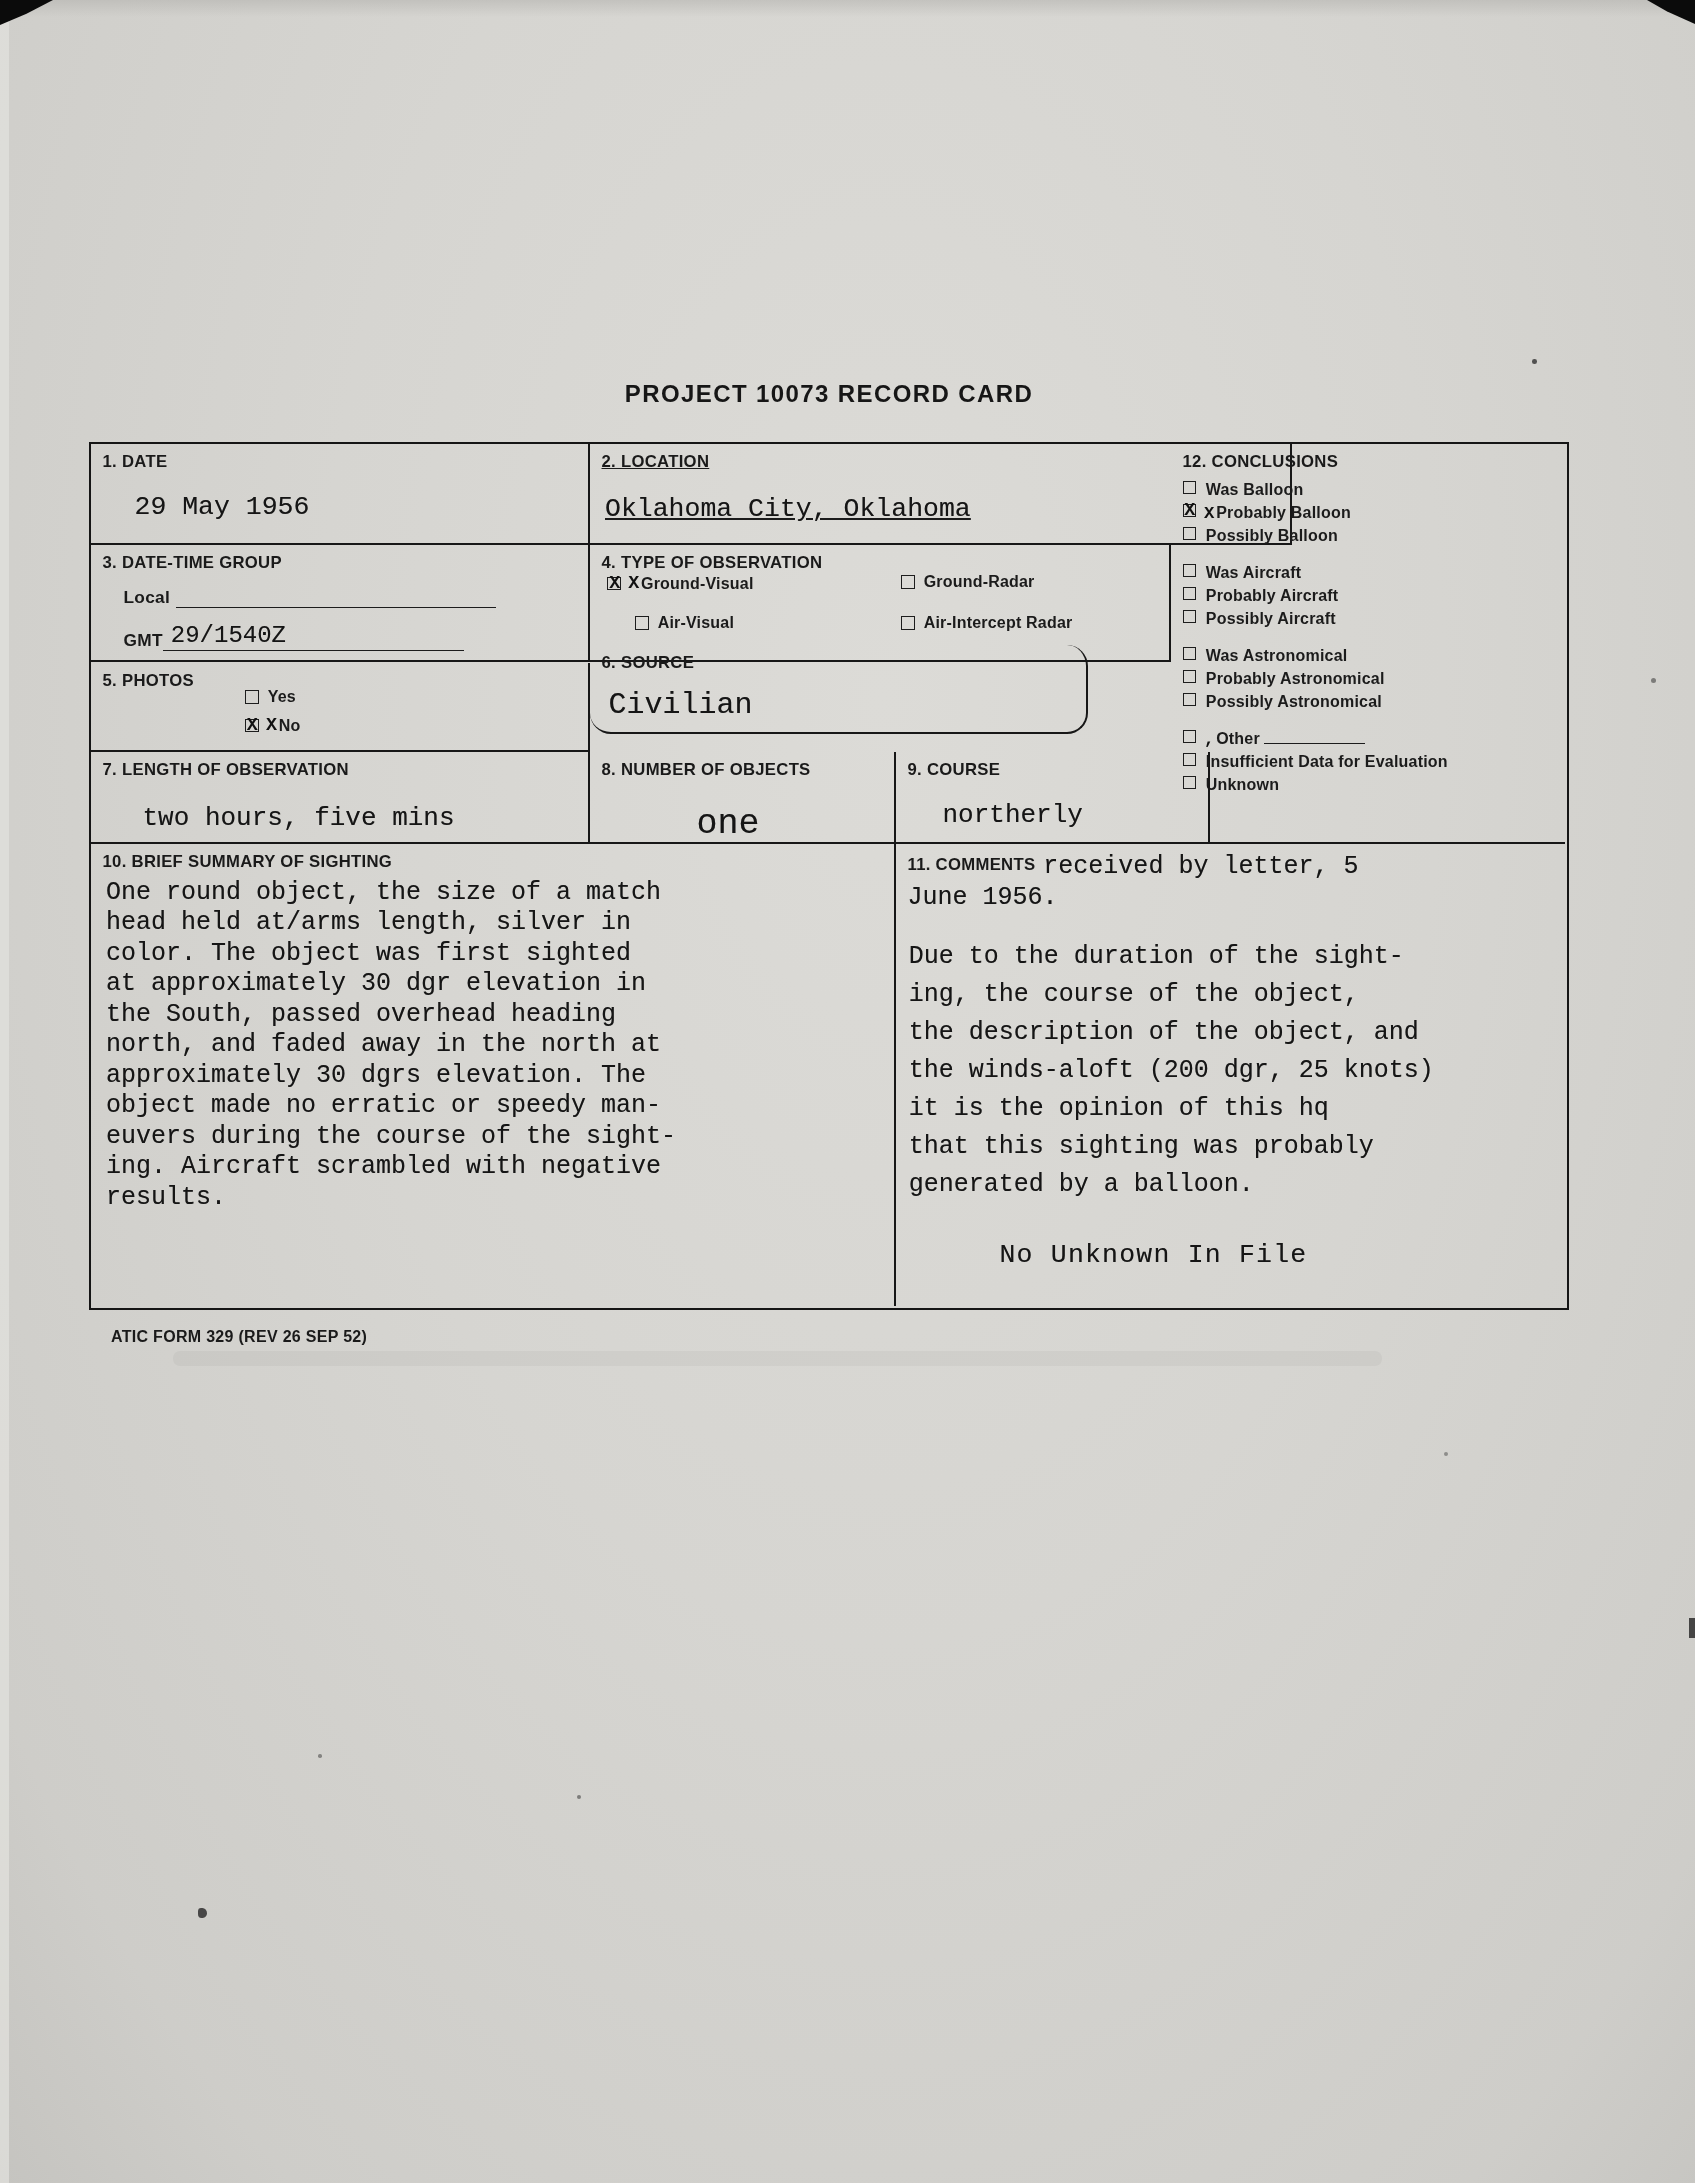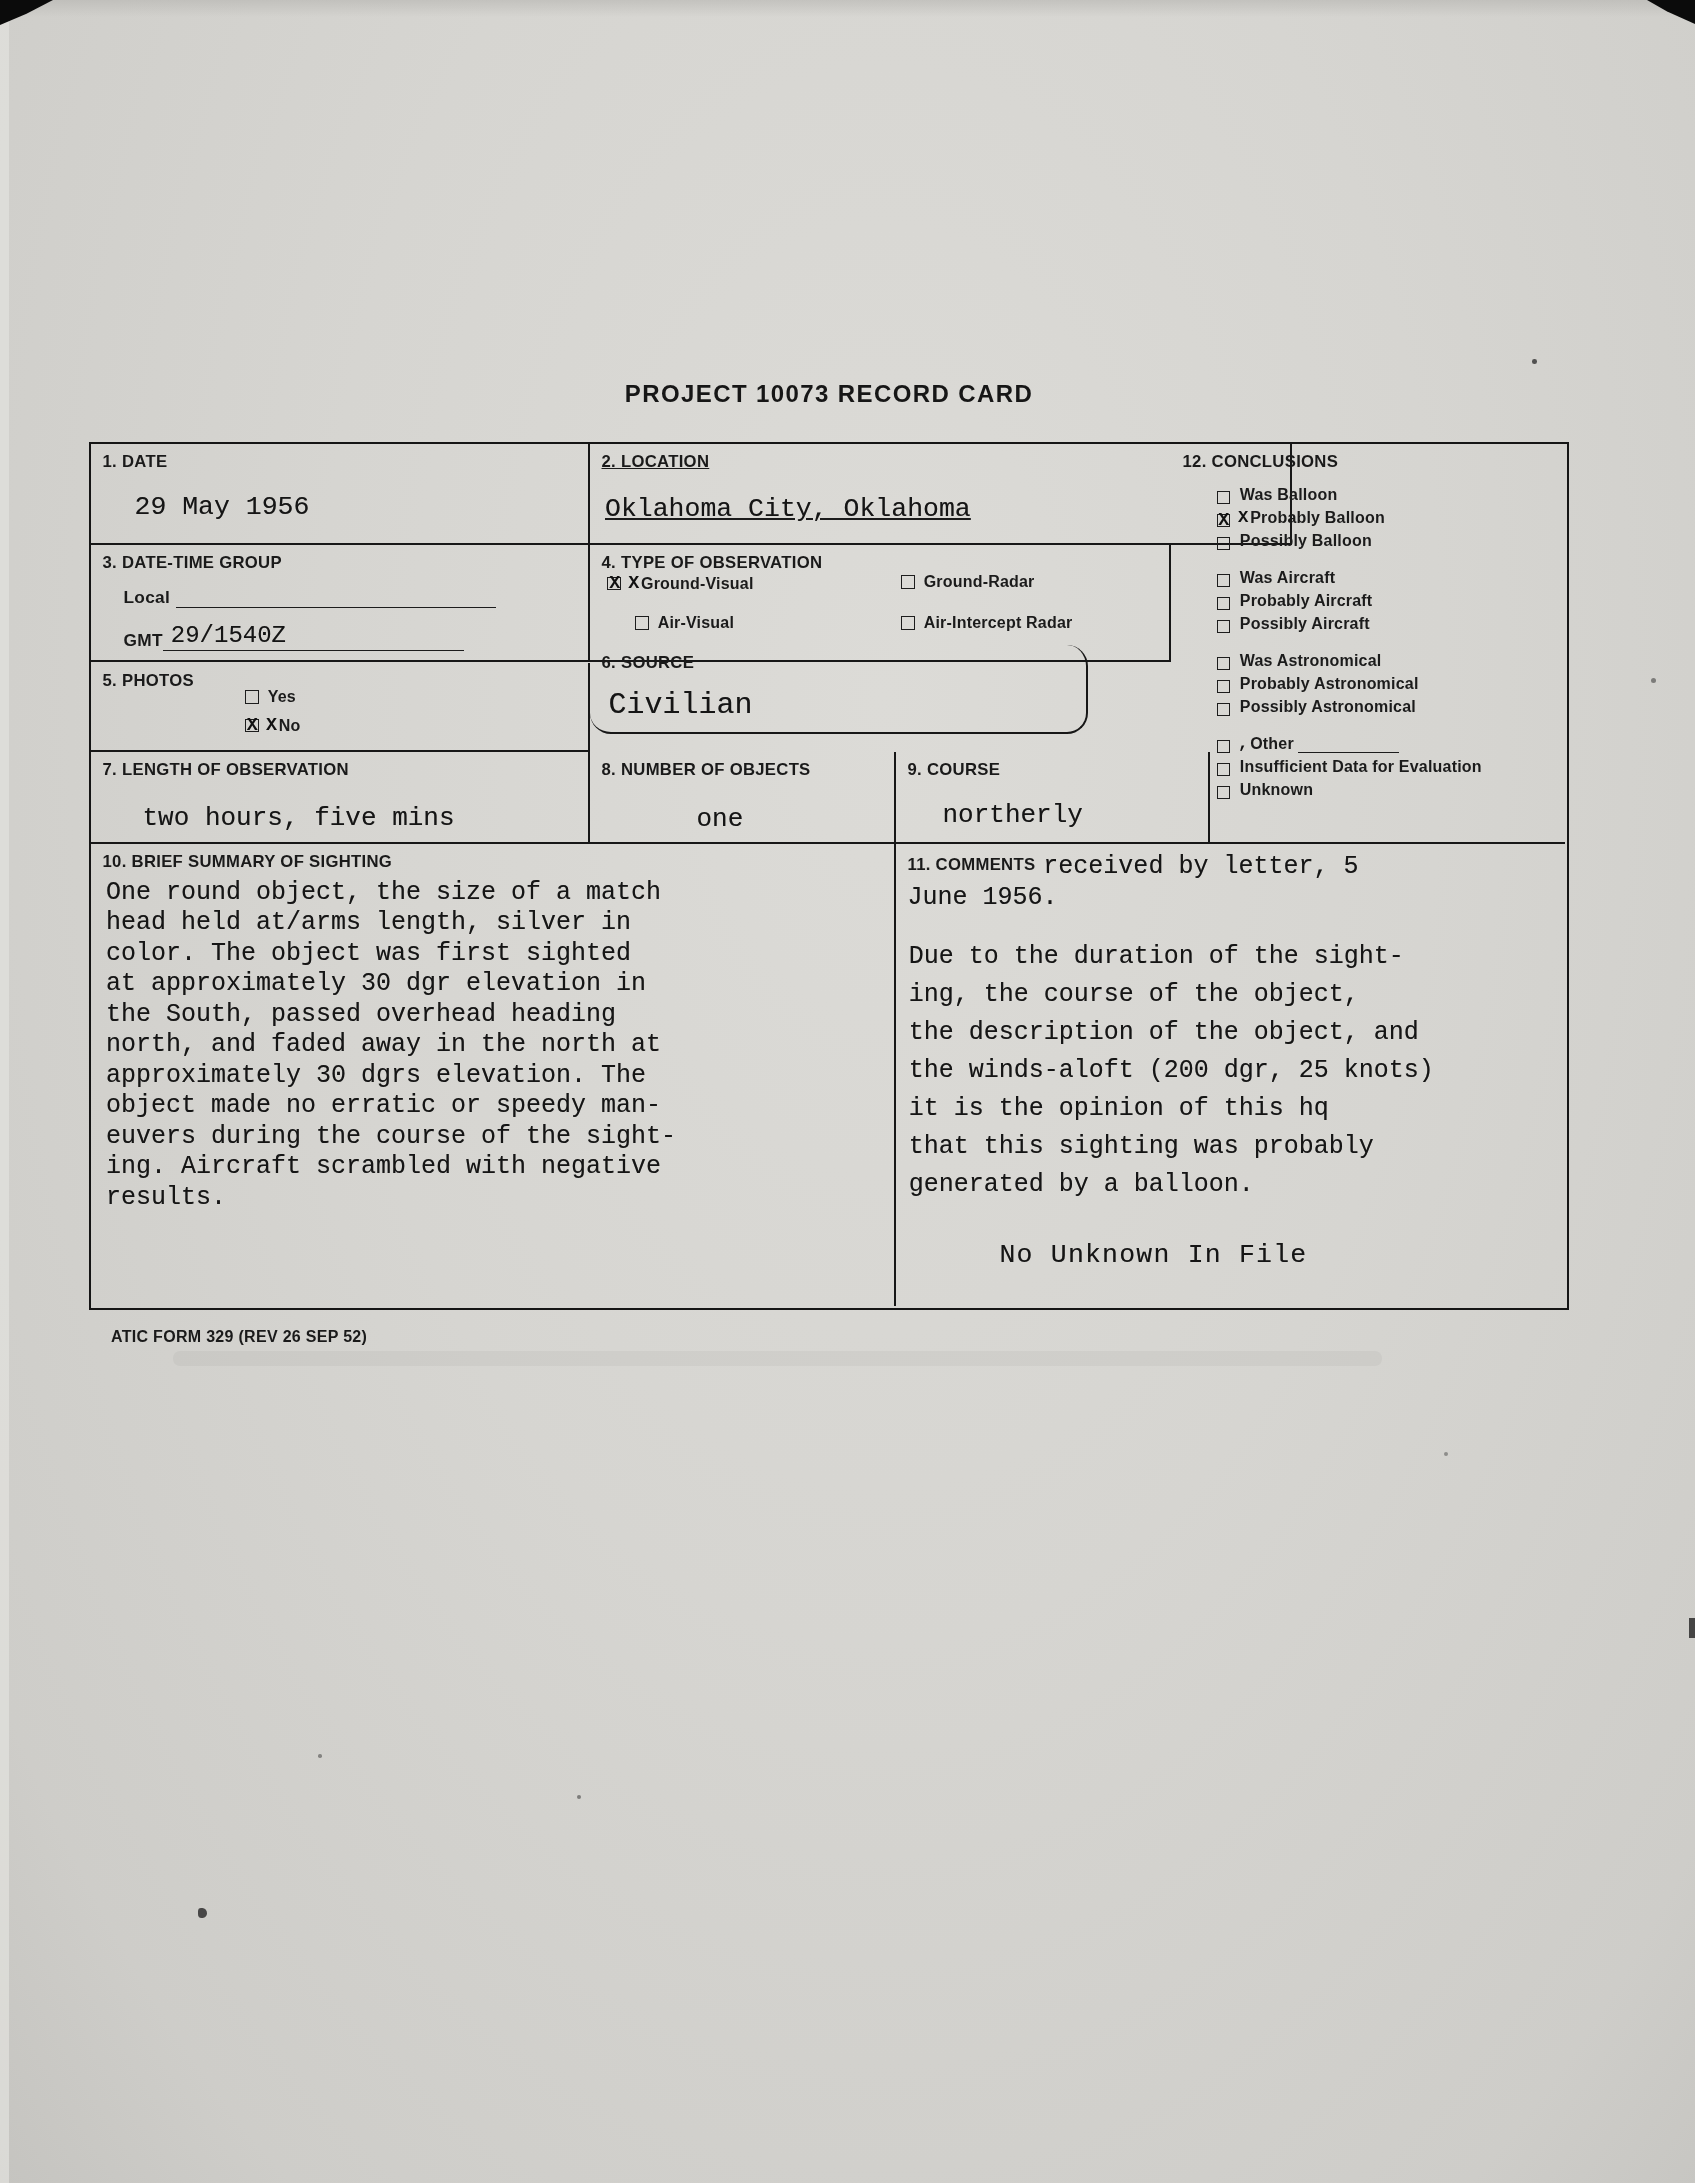--- a/index.html
+++ b/index.html
@@ -64,32 +64,32 @@
 
   #opt-gv {left:17.3px; top:28px;}
   #opt-gr {left:311px;top:28px;}
   #opt-av {left:45px; top:69px;}
   #opt-air{left:311px;top:69px;}
   .photo-opts{position:absolute;left:154px;top:25px;}
   .photo-opts .opt{position:static;margin-bottom:9.2px;}
 
   .v-source{margin:15px 0 0 7px;font-size:30px;}
   .v-length{margin:23px 0 0 40px;font-size:26px;white-space:nowrap;}
-  .v-number{margin:24px 0 0 95px;font-size:26px;}
+  .v-number{margin:24px 0 0 95px;font-size:35px;}
   .v-course{margin:19.6px 0 0 35px;font-size:26px;}
 
   .sum-body{margin:5.8px 0 0 3.5px;font-size:25px;line-height:30.5px;}
   .com-first{margin-top:0;}
   .com-first .flabel{vertical-align:3.5px;margin-right:8px;}
   .com-lead{font-size:25px;line-height:30.5px;}
   .com-body{margin:25px 0 0 1.2px;font-size:25px;line-height:38px;}
   .com-note{margin:36px 0 0 92px;font-size:26.5px;letter-spacing:1.2px;white-space:nowrap;}
 
   .conc-list{margin-top:9.2px;}
-  .c-item{display:flex;align-items:flex-end;height:23px;margin-left:34px;}
+  .c-item{display:flex;align-items:flex-start;height:23px;}
   .c-item.gap{margin-top:14px;}
   .c-item .box{width:11px;height:11px;margin-right:8.6px;}
   .c-item .olabel{font-size:16px;}
   .c-item .tprefix{font-size:17.3px;}
   .u-line{display:inline-block;width:101px;height:12.7px;border-bottom:1.7px solid #1c1c1c;margin-left:4.6px;}
 
   .form-footer{position:absolute;left:111px;top:1328px;font-weight:700;font-size:16px;letter-spacing:0.3px;color:#1a1a1a;}
 
   
   .corner-tl{position:absolute;left:0;top:0;width:53px;height:25px;background:#0b0b0b;

